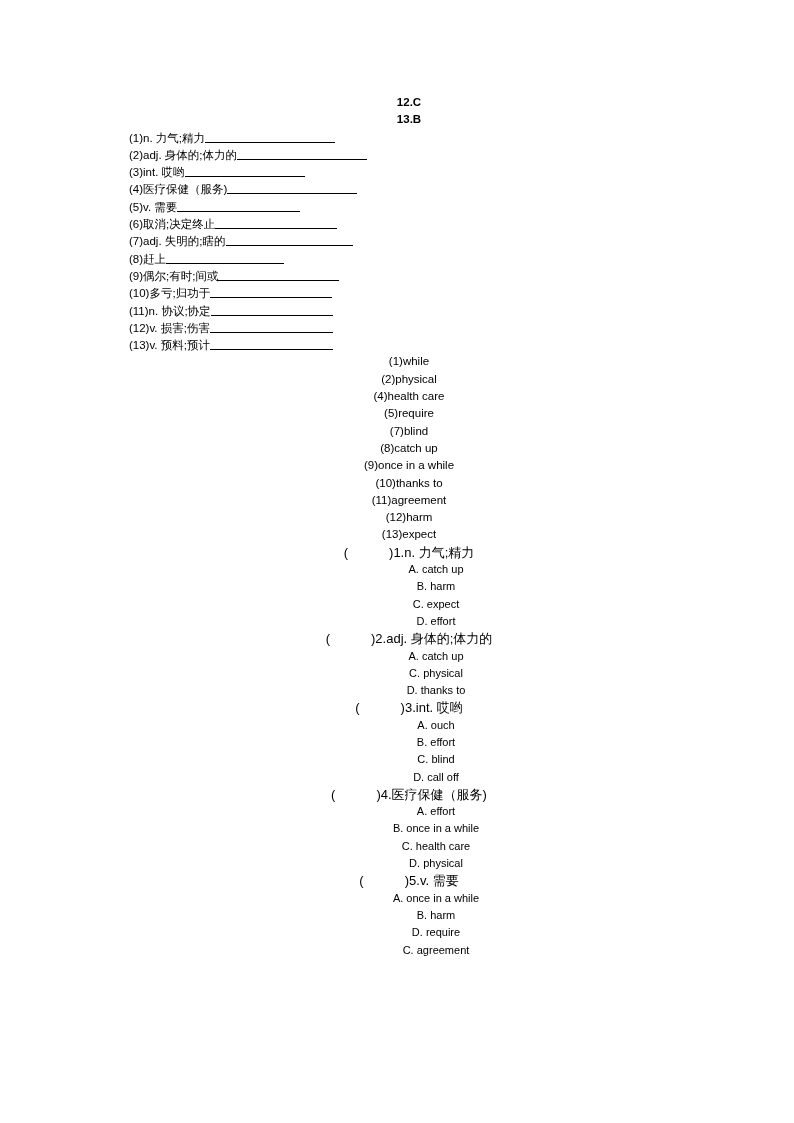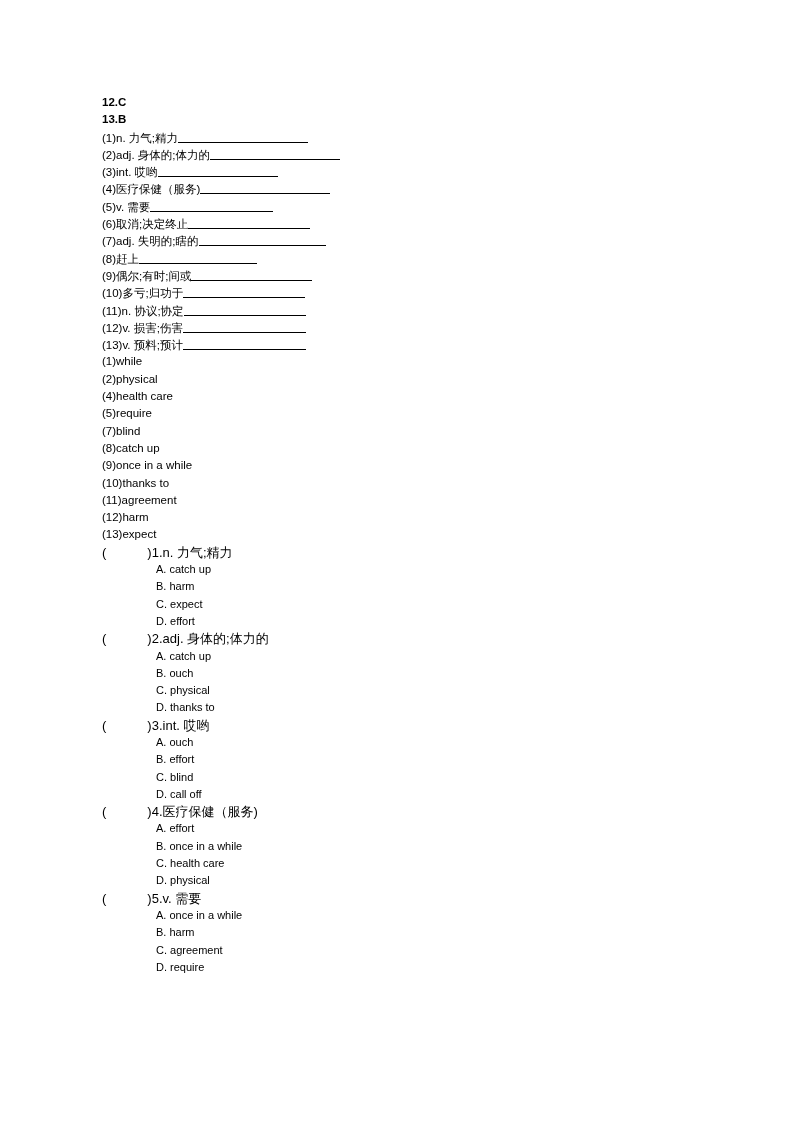--- a/index.html
+++ b/index.html
@@ -17,23 +17,24 @@
   }
   .page {
     position: absolute;
     left: 0;
     top: 0;
     width: 794px;
     height: 1123px;
   }
   .content {
     position: absolute;
-    left: 102px;
+    left: 129px;
     top: 94px;
     width: 560px;
+    text-align: center;
   }
 
   
   .ans-letter {
     font-size: 11.5px;
     line-height: 17.3px;
     height: 17.3px;
     font-weight: bold;
     white-space: nowrap;
   }
@@ -188,21 +189,20 @@
         <div class="mc-block">
           <div class="mc-stem"><span>(</span><span class="mc-gap"></span><span>)</span><span>1.</span><span>n. 力气;精力</span></div>
           <div class="mc-option">A. catch up</div>
           <div class="mc-option">B. harm</div>
           <div class="mc-option">C. expect</div>
           <div class="mc-option">D. effort</div>
         </div>
         <div class="mc-block">
           <div class="mc-stem"><span>(</span><span class="mc-gap"></span><span>)</span><span>2.</span><span>adj. 身体的;体力的</span></div>
           <div class="mc-option">A. catch up</div>
-          <div class="mc-option">B. ouch</div>
           <div class="mc-option">C. physical</div>
           <div class="mc-option">D. thanks to</div>
         </div>
         <div class="mc-block">
           <div class="mc-stem"><span>(</span><span class="mc-gap"></span><span>)</span><span>3.</span><span>int. 哎哟</span></div>
           <div class="mc-option">A. ouch</div>
           <div class="mc-option">B. effort</div>
           <div class="mc-option">C. blind</div>
           <div class="mc-option">D. call off</div>
         </div>
@@ -210,19 +210,19 @@
           <div class="mc-stem"><span>(</span><span class="mc-gap"></span><span>)</span><span>4.</span><span>医疗保健（服务)</span></div>
           <div class="mc-option">A. effort</div>
           <div class="mc-option">B. once in a while</div>
           <div class="mc-option">C. health care</div>
           <div class="mc-option">D. physical</div>
         </div>
         <div class="mc-block">
           <div class="mc-stem"><span>(</span><span class="mc-gap"></span><span>)</span><span>5.</span><span>v. 需要</span></div>
           <div class="mc-option">A. once in a while</div>
           <div class="mc-option">B. harm</div>
+          <div class="mc-option">D. require</div>
           <div class="mc-option">C. agreement</div>
-          <div class="mc-option">D. require</div>
         </div>
       </div>
 
   </div>
 </div>
 
 </body></html>

